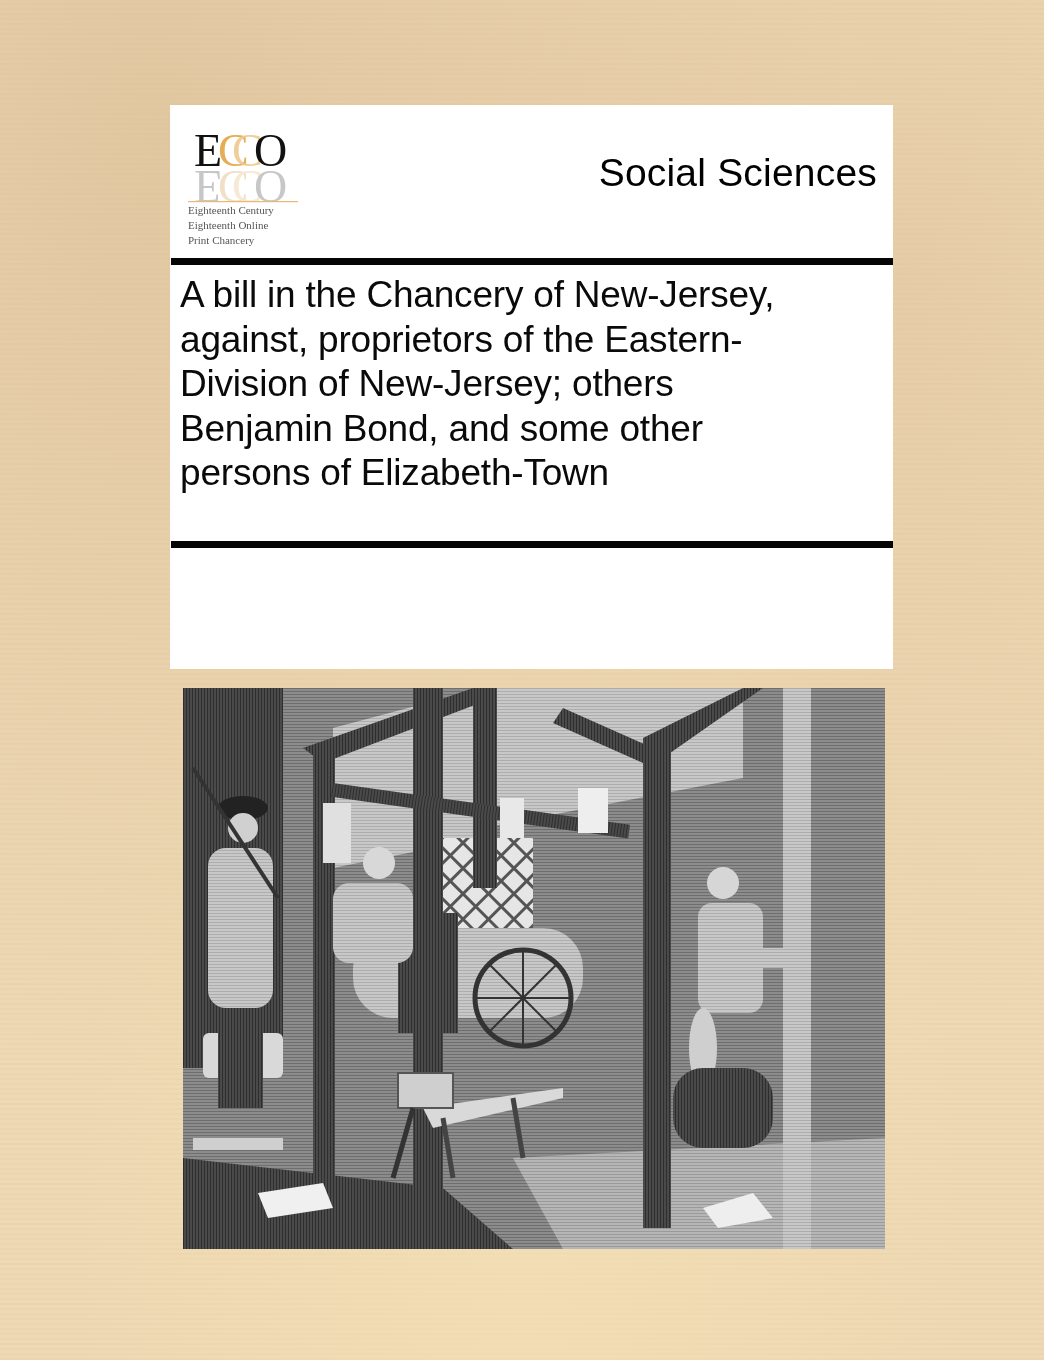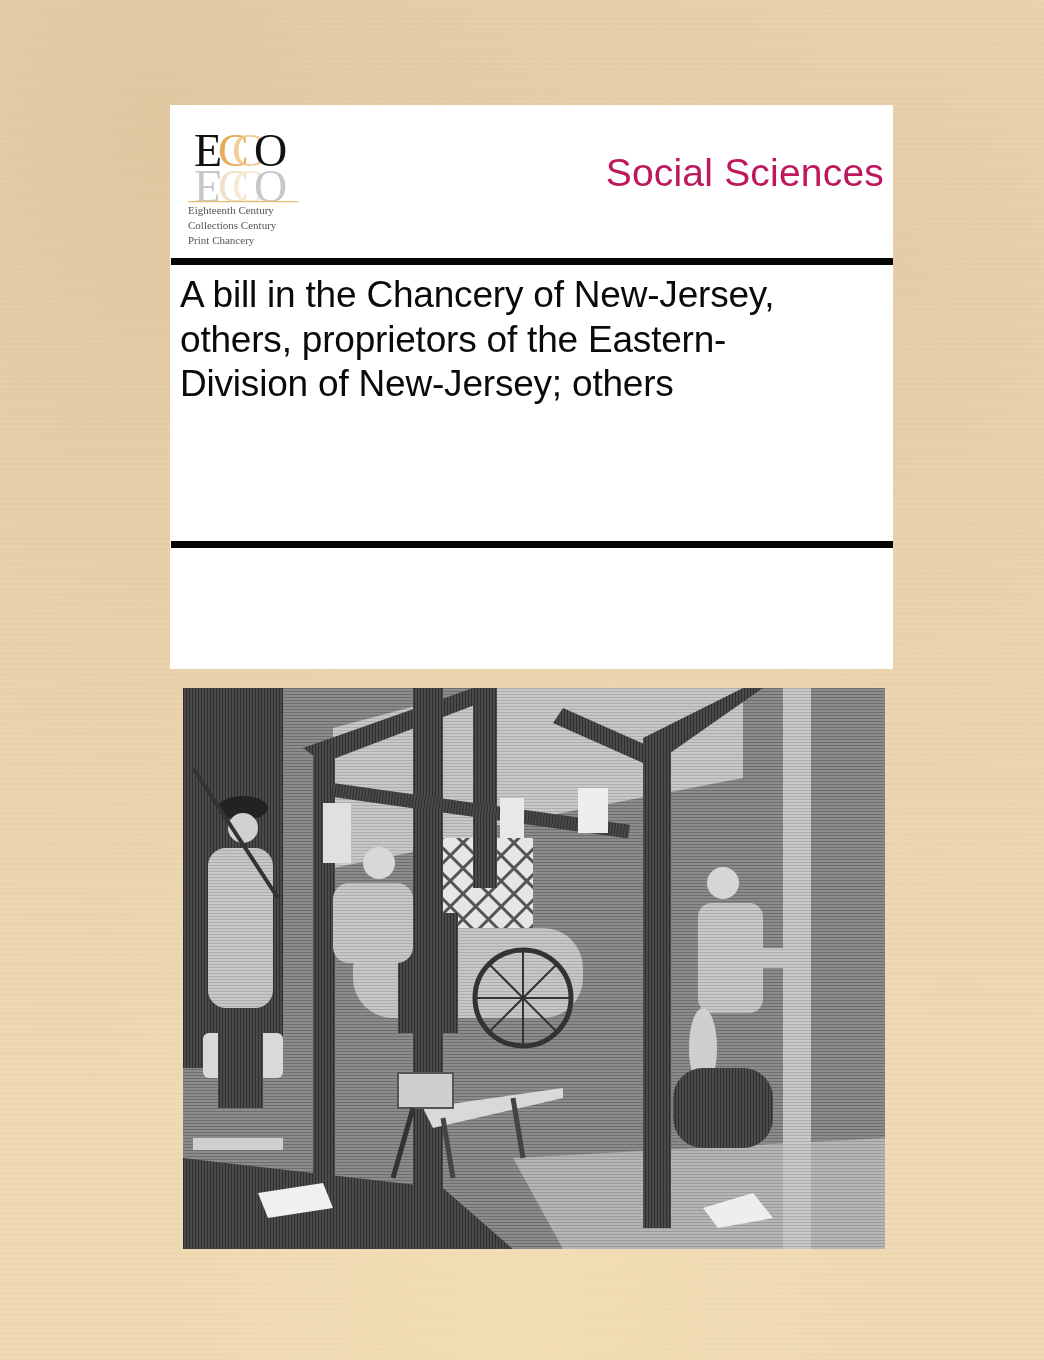--- a/index.html
+++ b/index.html
@@ -19,22 +19,22 @@
   }
   .logo {
     position: absolute; left: 18px; top: 14px; width: 115px; height: 125px;
   }
   .logo svg { display: block; }
   .logo-caption {
     position: absolute; left: 0; top: 84px; width: 115px; text-align: left;
     font-family: "Liberation Serif", serif; font-size: 11px; line-height: 15px; color: #555;
   }
   .series {
-    position: absolute; right: 9px; top: 46px;
-    font-size: 39px; color: #be185d; letter-spacing: 0.2px;
+    position: absolute; right: 16px; top: 46px;
+    font-size: 39px; color: #000000; letter-spacing: 0.2px;
   }
   .rule {
     position: absolute; left: 1px; width: 722px; height: 7px; background: #050505;
   }
   .rule.top { top: 153px; }
   .rule.bottom { top: 436px; }
   .title {
     position: absolute; left: 10px; top: 168px; width: 705px;
     font-size: 37px; line-height: 44.5px; color: #0a0a0a; letter-spacing: -0.2px;
   }
@@ -60,33 +60,35 @@
       </g>
 
       <text x="6" y="47" font-family="Liberation Serif, serif" font-size="46" fill="#111">E</text>
       <text x="30" y="47" font-family="Liberation Serif, serif" font-size="46" fill="#e5ad55">C</text>
       <text x="44" y="47" font-family="Liberation Serif, serif" font-size="46" fill="#eec98e" opacity="0.9">C</text>
       <text x="66" y="47" font-family="Liberation Serif, serif" font-size="46" fill="#111">O</text>
       <rect x="0" y="82" width="110" height="1.2" fill="#e8b970"></rect>
     </svg>
     <div class="logo-caption">
       <div>Eighteenth Century</div>
-      <div>Collections Century</div>
+      <div>Eighteenth Online</div>
       <div>Print Chancery</div>
     </div>
   </div>
 
   <div class="series">Social Sciences</div>
 
   <div class="rule top"></div>
 
   <div class="title">
     <span class="line">A bill in the Chancery of New-Jersey,</span>
-    <span class="line">others, proprietors of the Eastern-</span>
+    <span class="line">against, proprietors of the Eastern-</span>
     <span class="line">Division of New-Jersey; others</span>
+    <span class="line">Benjamin Bond, and some other</span>
+    <span class="line">persons of Elizabeth-Town</span>
   </div>
 
   <div class="rule bottom"></div>
 </div>
 
 <div class="engraving">
   <svg width="702" height="561" viewBox="0 0 702 561">
     <defs>
       <pattern id="hatch" width="3" height="3" patternUnits="userSpaceOnUse">
         <rect width="3" height="3" fill="#8c8c8c"></rect>

